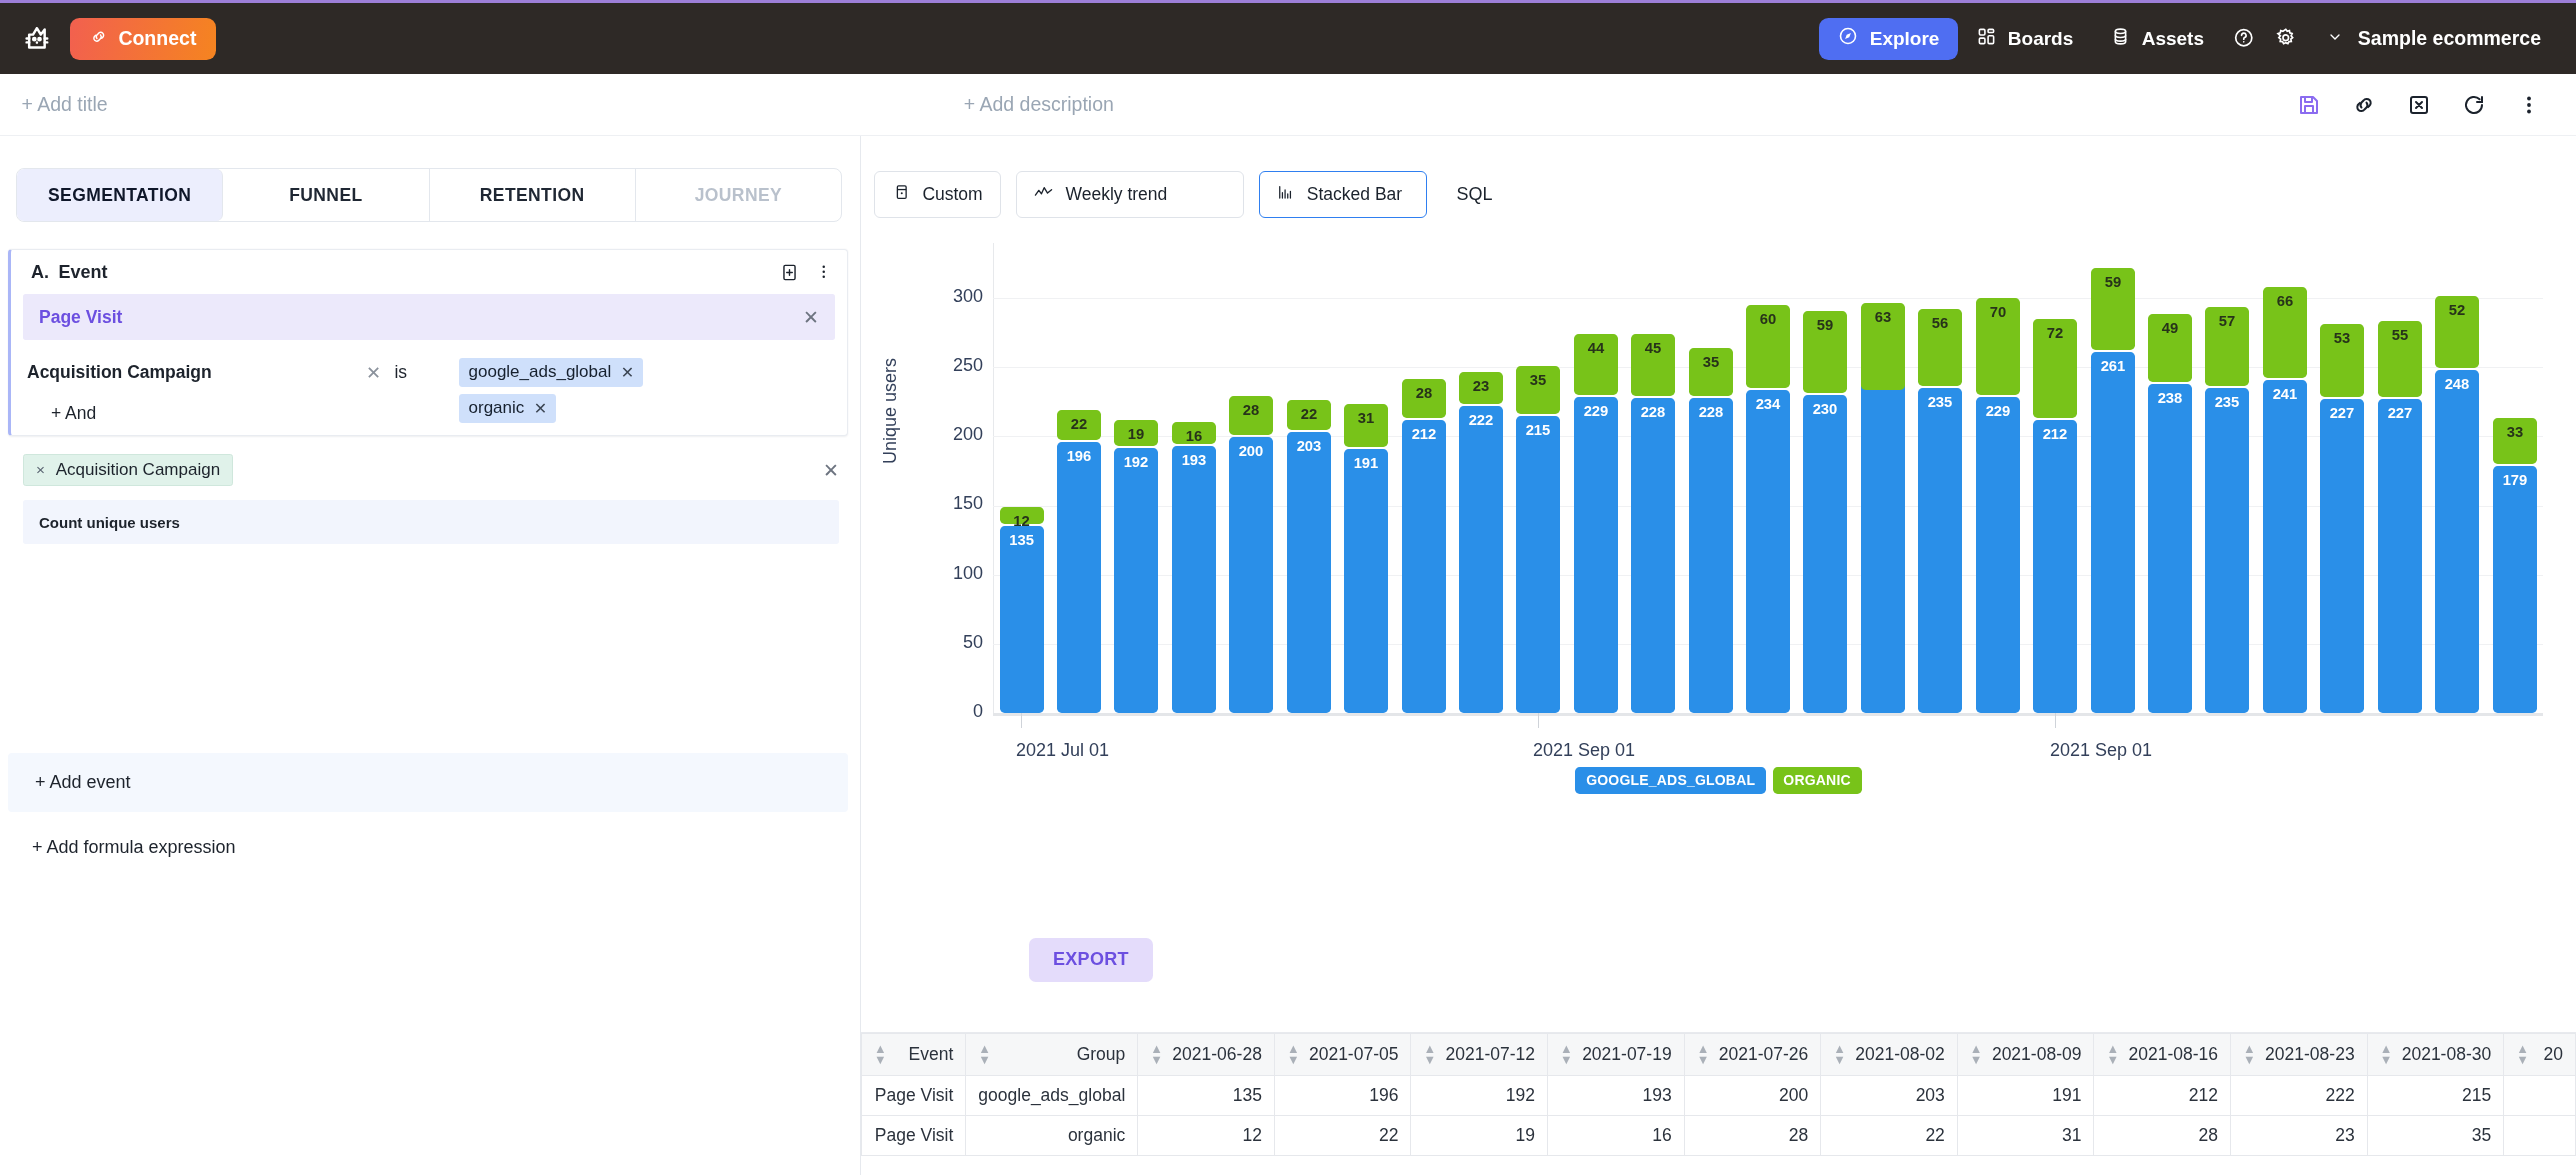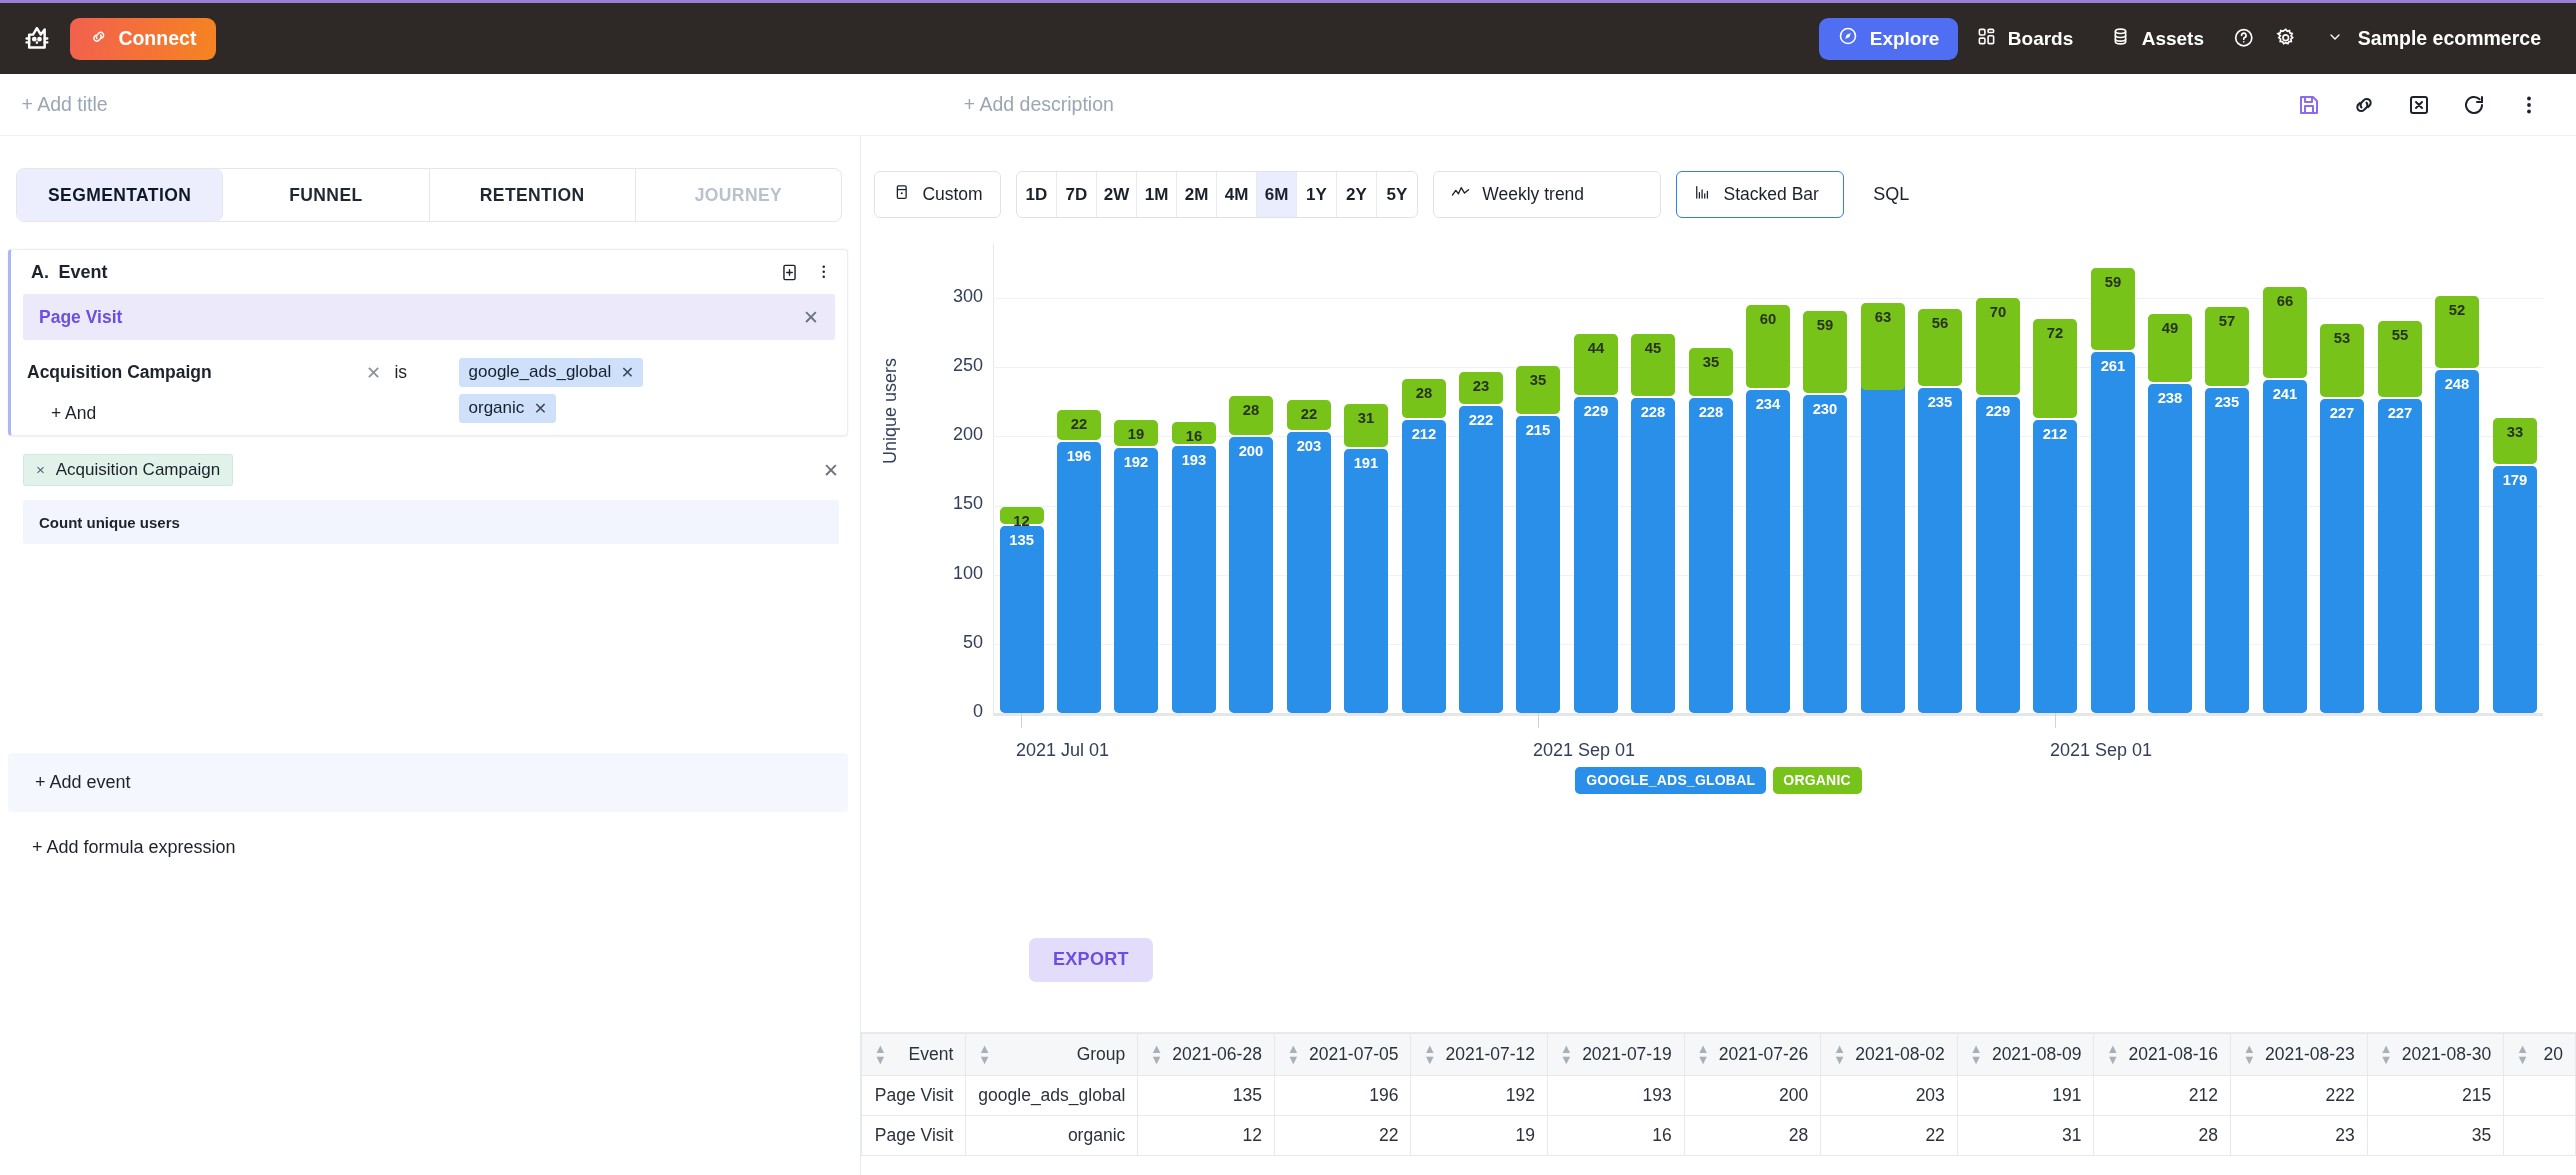--- a/index.html
+++ b/index.html
@@ -419,32 +419,20 @@
       <span>
         <svg width="17.5" height="17.5" viewBox="0 0 24 24" fill="none" stroke="#1b222c" stroke-width="1.8">
           <rect x="6" y="4" width="12" height="17" rx="1.6"></rect>
             <path d="M6 9h12"></path>
             <circle cx="12" cy="14" r="1.4" fill="#1b222c" stroke="none"></circle>
         </svg>
       </span>
       <span>Custom</span>
     </div>
 
-    <div id="range-group">
-      <div class="rng">1D</div>
-      <div class="rng">7D</div>
-      <div class="rng">2W</div>
-      <div class="rng">1M</div>
-      <div class="rng">2M</div>
-      <div class="rng">4M</div>
-      <div class="rng active">6M</div>
-      <div class="rng">1Y</div>
-      <div class="rng">2Y</div>
-      <div class="rng">5Y</div>
-    </div>
 
     <div class="tb-box" style="width:228px">
       <span>
         <svg width="19" height="14.8" viewBox="0 0 28 22" fill="none" stroke="#1b222c" stroke-width="2" stroke-linecap="round" stroke-linejoin="round">
           <path d="M2 15l5-7 4 5 4-9 5 8 6-5"></path>
         </svg>
       </span>
       <span>Weekly trend</span>
     </div>
 

